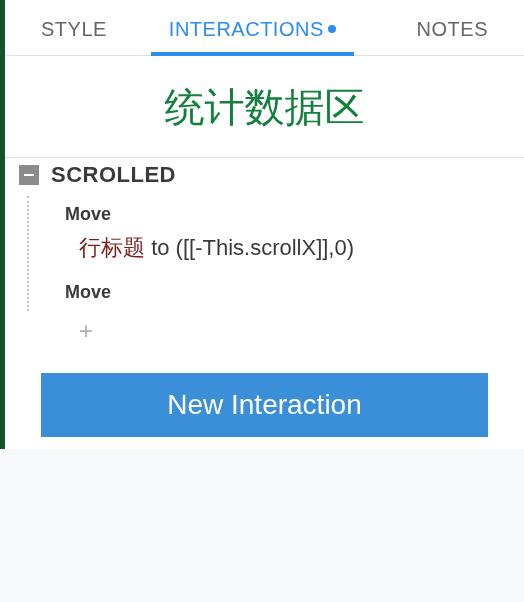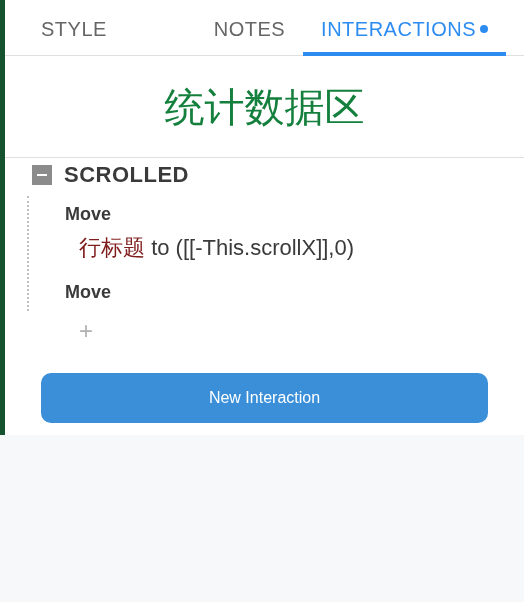--- a/index.html
+++ b/index.html
@@ -10,45 +10,45 @@
 .tab.active { color: #2d8cf0; font-weight: 500; }
 .tab.active::after { content: ""; position: absolute; left: 0; right: 0; bottom: -1px; height: 4px; background: #2d8cf0; }
 .tab .dot { display: inline-block; width: 8px; height: 8px; background: #2d8cf0; border-radius: 50%; vertical-align: middle; margin-left: 4px; margin-bottom: 3px; }
 .tab-spacer { flex: 0 0 26px; }
 .tab-right { margin-left: auto; }
 .title-section { padding: 24px 26px 22px; border-bottom: 1px solid #e0e0e0; }
 .title { font-size: 40px; color: #15803d; font-weight: 500; text-align: center; }
 .section-header { display: flex; align-items: center; padding: 18px 26px 12px 36px; }
 .section-label { font-size: 18px; color: #7a7a7a; letter-spacing: 0.3px; }
 .popout-icon { margin-left: auto; cursor: pointer; }
-.event-row { display: flex; align-items: center; padding: 4px 18px 8px 14px; margin-left: 13px; }
+.event-row { display: flex; align-items: center; padding: 4px 18px 8px 14px; }
 .collapse-btn { width: 20px; height: 20px; background: #8b8b8b; display: flex; align-items: center; justify-content: center; cursor: pointer; margin-right: 12px; }
 .collapse-btn span { display: block; width: 10px; height: 2px; background: #fff; }
 .event-name { font-size: 22px; color: #3a3a3a; font-weight: 700; letter-spacing: 0.5px; }
 .actions { position: relative; margin-left: 22px; }
 .dotline { position: absolute; left: 0; top: 0; bottom: 36px; border-left: 2px dotted #c0c0c0; }
 .action-block { padding: 8px 26px 4px 38px; }
 .action-title { font-size: 18px; color: #3a3a3a; font-weight: 600; margin-bottom: 8px; }
 .action-detail { font-size: 22px; color: #3a3a3a; padding-left: 14px; margin-bottom: 6px; line-height: 1.4; }
 .action-detail .target { color: #7f1d1d; }
 .add-row { padding: 4px 26px 4px 52px; font-size: 24px; color: #b0b0b0; cursor: pointer; line-height: 1; }
 .btn-row { padding: 26px 36px 12px; }
-.new-btn { width: 100%; padding: 16px 4px; background: #3a8fd8; color: #fff; font-size: 16px; border: none; cursor: pointer; text-align: center; border-radius: 10px; }
+.new-btn { width: 100%; padding: 16px 4px; background: #3a8fd8; color: #fff; font-size: 28px; border: none; cursor: pointer; text-align: center; border-radius: 0; }
 </style>
 </head>
 <body>
 
 <div class="panel">
   <div class="tabs">
     <div class="tab">STYLE</div>
     <div class="tab-spacer"></div>
-    <div class="tab tab-right">NOTES</div>
     <div class="tab active">
       <span>INTERACTIONS</span><span class="dot"></span>
     </div>
+    <div class="tab tab-right">NOTES</div>
   </div>
 
   <div class="title-section">
     <div class="title">统计数据区</div>
   </div>
 
 
   <div class="event-row">
     <div class="collapse-btn">
         <span></span>

